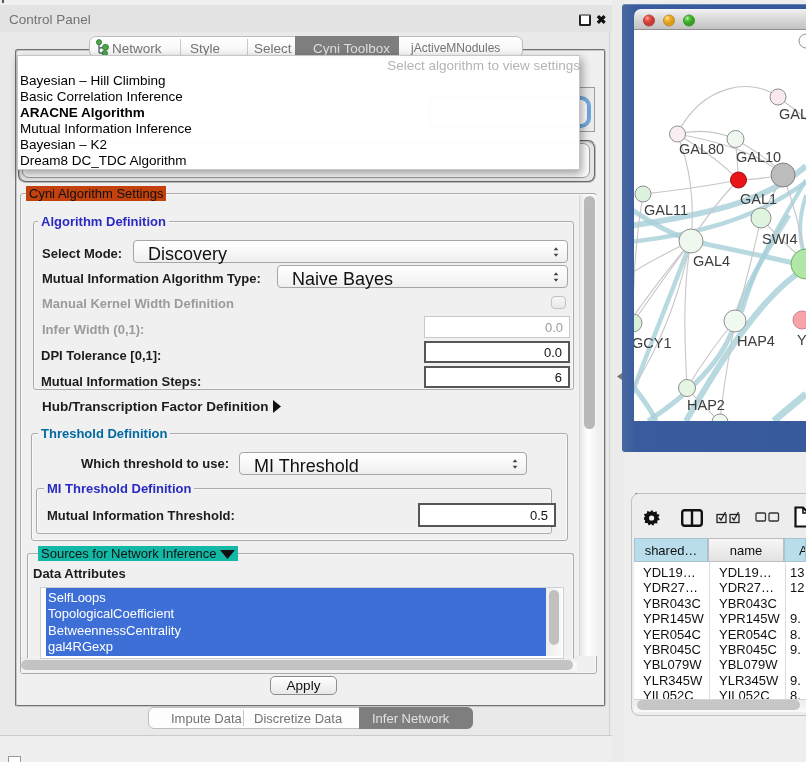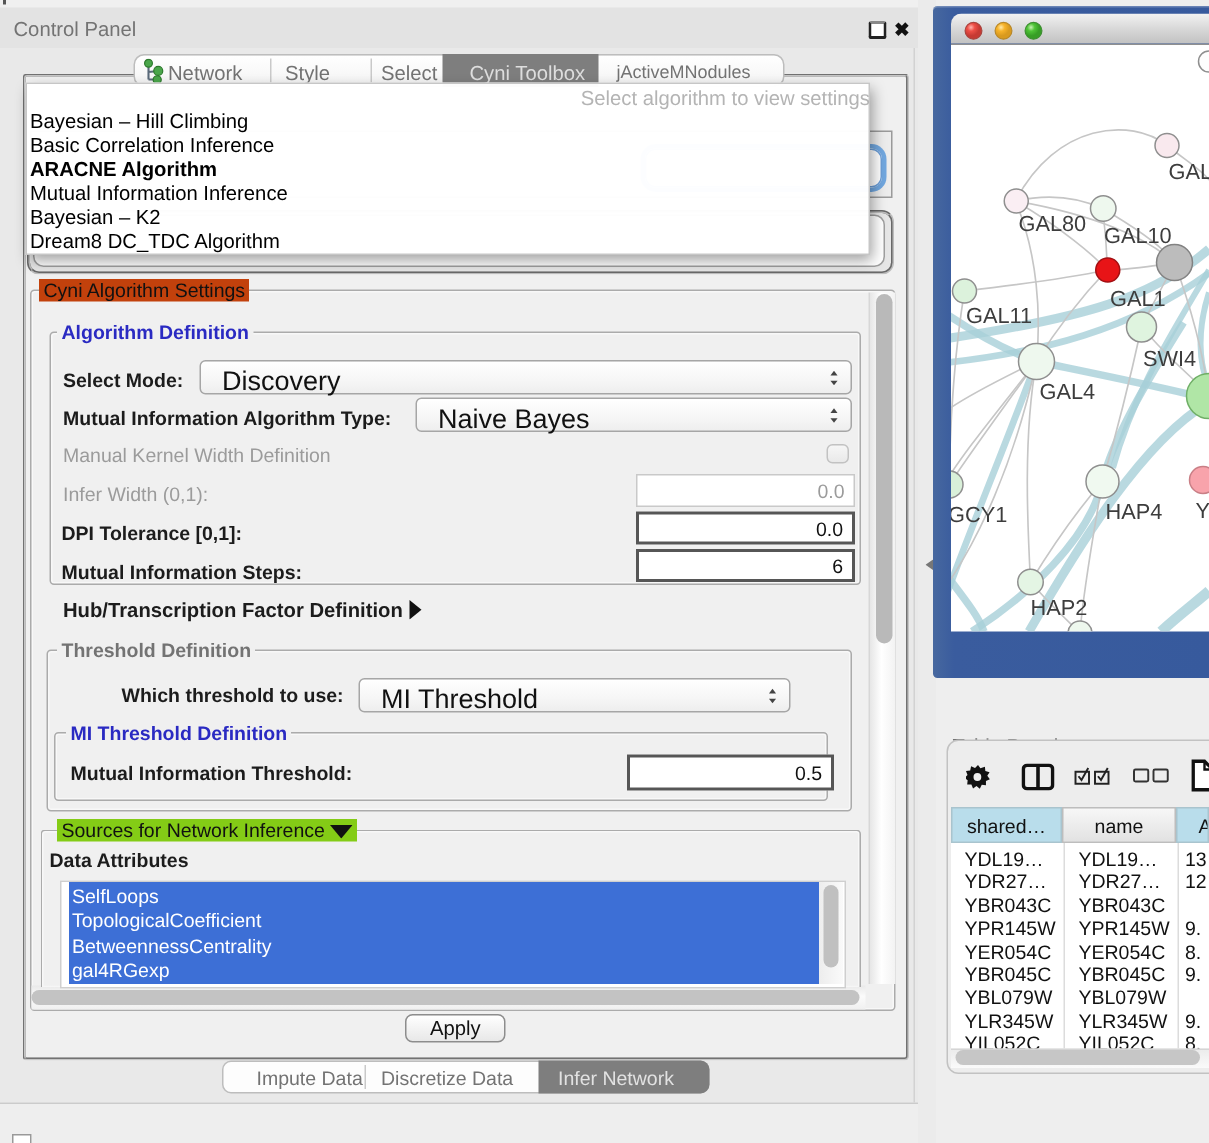--- a/index.html
+++ b/index.html
@@ -1,18 +1,18 @@
 <!DOCTYPE html>
 <html><head><meta charset="utf-8">
 <style>
 html,body{margin:0;padding:0}
 body{width:806px;height:762px;overflow:hidden;position:relative;background:#eeeeee;font-family:"Liberation Sans",sans-serif;-webkit-font-smoothing:antialiased}
 .a{position:absolute}
 .bl{font-weight:bold;font-size:13px;color:#1c1c1c;white-space:nowrap}
-.gl{font-weight:normal;font-size:13px;color:#9b9b9b;white-space:nowrap}
+.gl{font-weight:bold;font-size:13px;color:#9b9b9b;white-space:nowrap}
 .t13{font-size:13px;color:#737373;white-space:nowrap}
 .combo{position:absolute;box-sizing:border-box;border:1px solid #a6a6a6;border-radius:4px;background:linear-gradient(#ffffff,#f6f6f6 60%,#eeeeee);box-shadow:inset 0 1px 0 #fff}
 .combo .ct{position:absolute;left:14px;top:3px;font-size:18px;color:#111;white-space:nowrap}
 .updn{position:absolute;right:7px;top:4px;width:8px;height:14px}
 .fld{position:absolute;box-sizing:border-box;background:#fff;text-align:right;font-size:13px;padding:3px 6px 0 0;color:#111}
 .grp{position:absolute;box-sizing:border-box;border:1px solid #ababab;border-radius:3px;box-shadow:inset 0 0 0 1px rgba(255,255,255,.55)}
 .gtitle{position:absolute;top:-8px;background:#f0f0f0;padding:0 3px;font-size:13px;line-height:15px;white-space:nowrap}
 </style></head>
 <body>
 
@@ -74,36 +74,36 @@
 <div class="fld" style="left:424px;top:341px;width:146px;height:22px;border:2px solid #565656;padding-top:2px">0.0</div>
 <div class="a bl" style="left:41px;top:374px">Mutual Information Steps:</div>
 <div class="fld" style="left:424px;top:366px;width:146px;height:22px;border:2px solid #565656;padding-top:2px">6</div>
 
 <div class="a bl" style="left:42px;top:399px;font-size:13.5px">Hub/Transcription Factor Definition</div>
 <svg class="a" style="left:272px;top:400px" width="10" height="13" viewBox="0 0 10 13">
     <path d="M1 0 L9 6.5 L1 13 Z" fill="#111"></path>
   </svg>
 
 <div class="grp" style="left:31px;top:433px;width:537px;height:108px"></div>
-<div class="gtitle" style="left:38px;top:426px;color:#737373;font-weight:bold;background:#f0f0f0">Threshold Definition</div>
+<div class="gtitle" style="left:38px;top:426px;color:#0369a1;font-weight:bold;background:#f0f0f0">Threshold Definition</div>
 <div class="a bl" style="left:81px;top:456px">Which threshold to use:</div>
 <div class="combo" style="left:239px;top:452px;width:288px;height:23px">
     <span class="ct">MI Threshold</span>
 <svg class="updn" viewBox="0 0 9 16">
       <path d="M1.8 6 L4.5 2.5 L7.2 6 Z" fill="#444"></path>
       <path d="M1.8 10 L4.5 13.5 L7.2 10 Z" fill="#444"></path>
     </svg>
   </div>
 <div class="grp" style="left:36px;top:488px;width:516px;height:46px"></div>
 <div class="gtitle" style="left:44px;top:481px;color:#2a2ac2;font-weight:bold;background:#f0f0f0">MI Threshold Definition</div>
 <div class="a bl" style="left:47px;top:508px">Mutual Information Threshold:</div>
 <div class="fld" style="left:418px;top:503px;width:138px;height:24px;border:2px solid #565656;padding-top:3px">0.5</div>
 
 <div class="grp" style="left:27px;top:553px;width:547px;height:105px;border-bottom:none;border-bottom-left-radius:0;border-bottom-right-radius:0"></div>
-<div class="gtitle" style="left:38px;top:546px;color:#111;background:#84cc16">Sources for Network Inference <svg width="15" height="9" viewBox="0 0 15 9" style="vertical-align:-1px">
+<div class="gtitle" style="left:38px;top:546px;color:#111;background:#14b8a6">Sources for Network Inference <svg width="15" height="9" viewBox="0 0 15 9" style="vertical-align:-1px">
       <path d="M0 0 L15 0 L7.5 9 Z" fill="#111"></path>
     </svg></div>
 <div class="a bl" style="left:33px;top:566px">Data Attributes</div>
 
 <div class="a" style="left:40px;top:587px;width:522px;height:70px;background:#fff;border:1px solid #cfcfcf"></div>
 <div class="a" style="left:46px;top:588px;width:500px;height:68px;background:#3d6fd6"></div>
 <div class="a" style="left:48px;top:590px;width:400px;font-size:13px;line-height:16.3px;color:#fff">SelfLoops<br>TopologicalCoefficient<br>BetweennessCentrality<br>gal4RGexp</div>
 <div class="a" style="left:546px;top:588px;width:16px;height:68px;background:linear-gradient(90deg,#ededed,#fafafa)"></div>
 <div class="a" style="left:549px;top:590px;width:10px;height:55px;background:#c0c0c0;border-radius:5px"></div>
 

